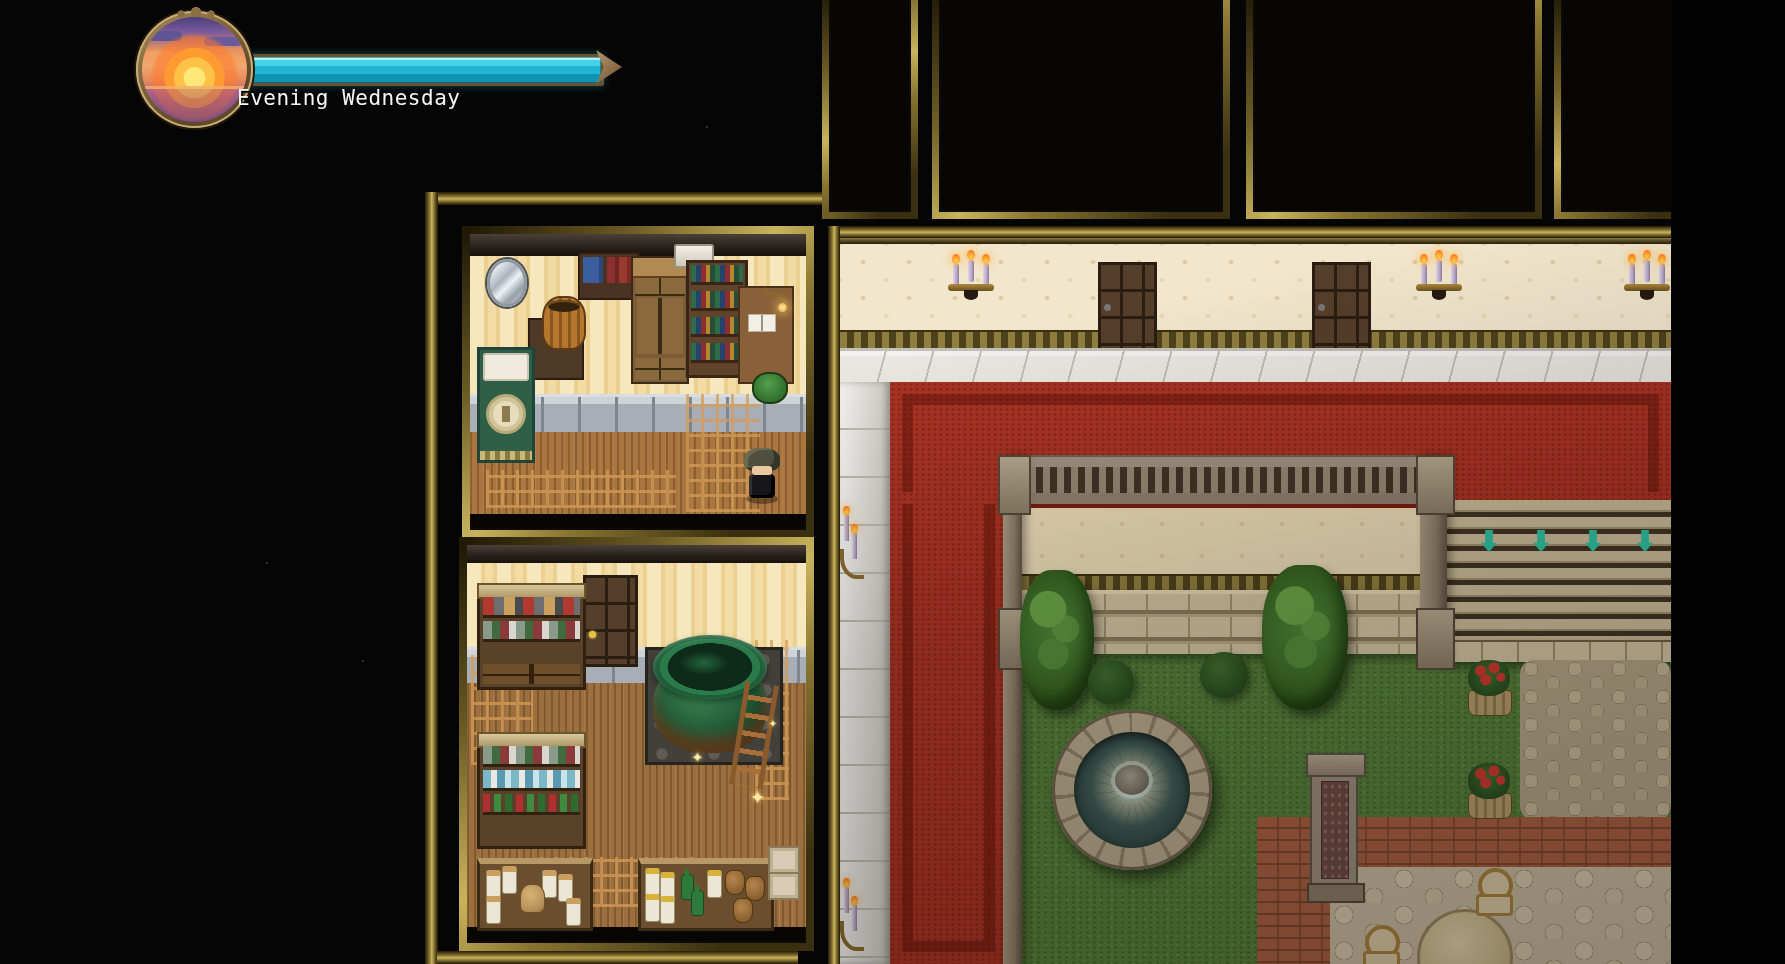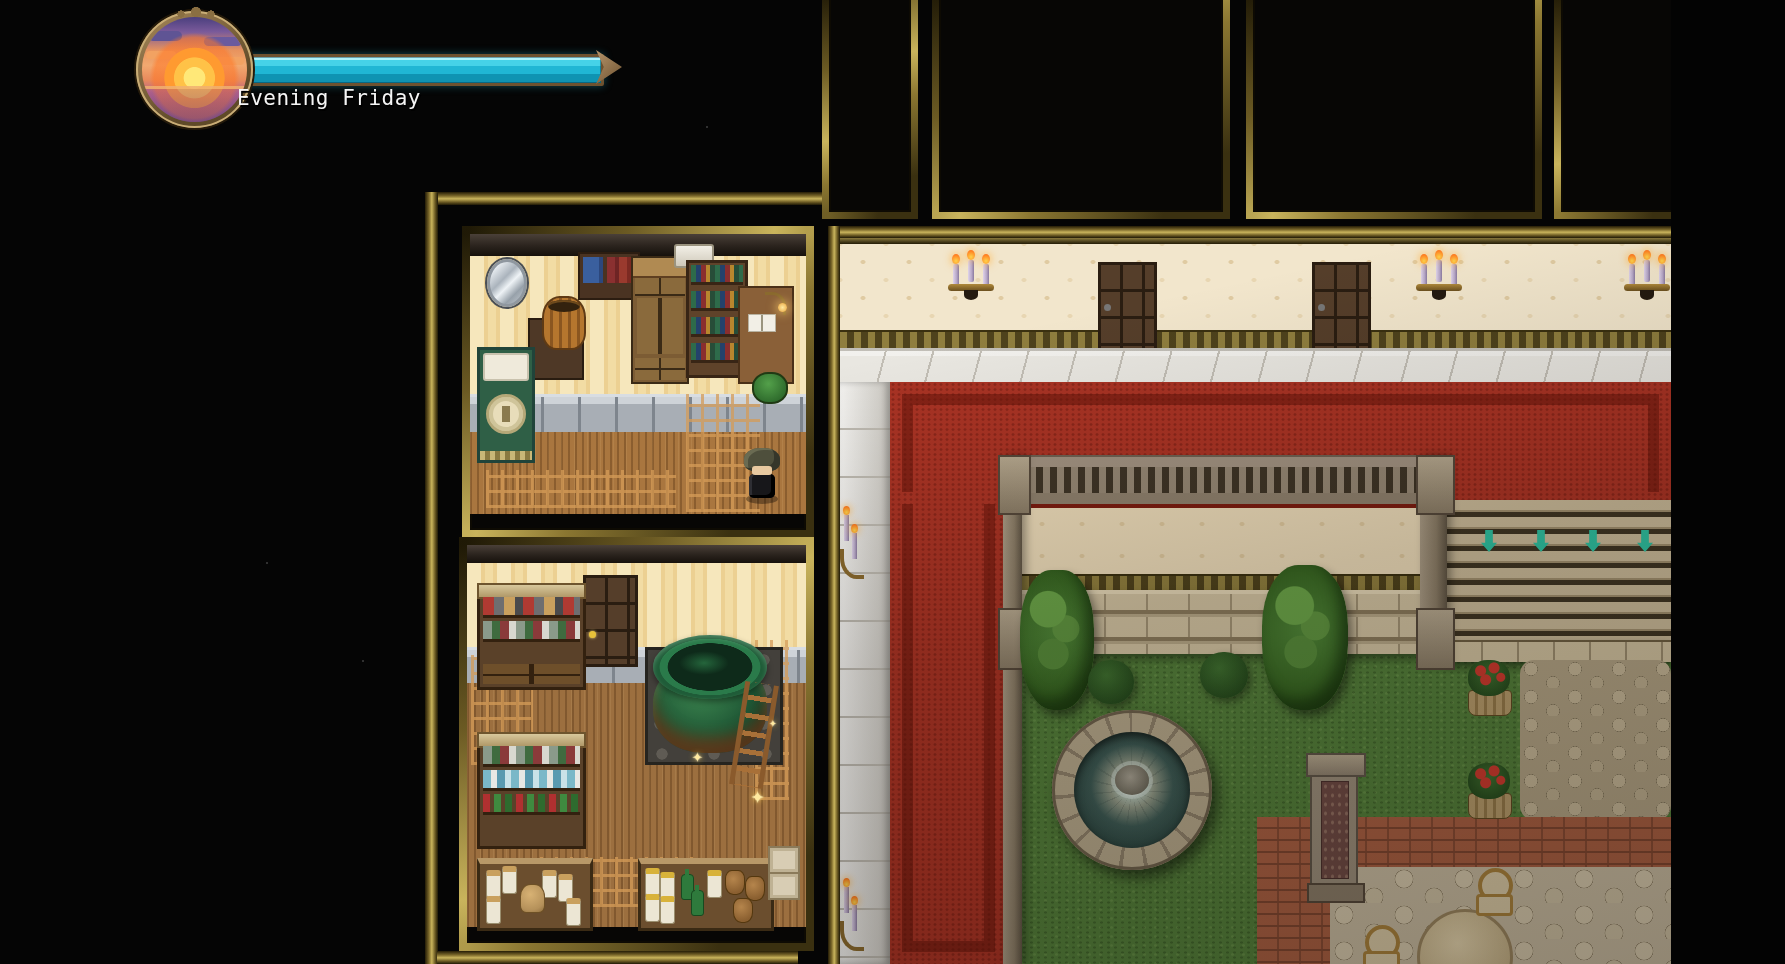--- a/index.html
+++ b/index.html
@@ -438,15 +438,15 @@
     <div class="clockface">
       <span class="cloud" style="left:6px;top:14px;width:34px;height:10px;background:#5f5494;"></span>
       <span class="cloud" style="left:62px;top:20px;width:38px;height:9px;background:#6a5a9e;"></span>
       <span class="cloud" style="left:4px;top:34px;width:30px;height:8px;background:#f2a262;"></span>
       <span class="cloud" style="left:70px;top:40px;width:32px;height:8px;background:#f2a262;"></span>
       <span class="sun"></span>
       <span class="sea"></span>
     </div>
   </div>
   <div class="ornament"></div>
-  <div class="timetext">Evening Friday</div>
+  <div class="timetext">Evening Wednesday</div>
 
 </div>
 
 </body></html>

